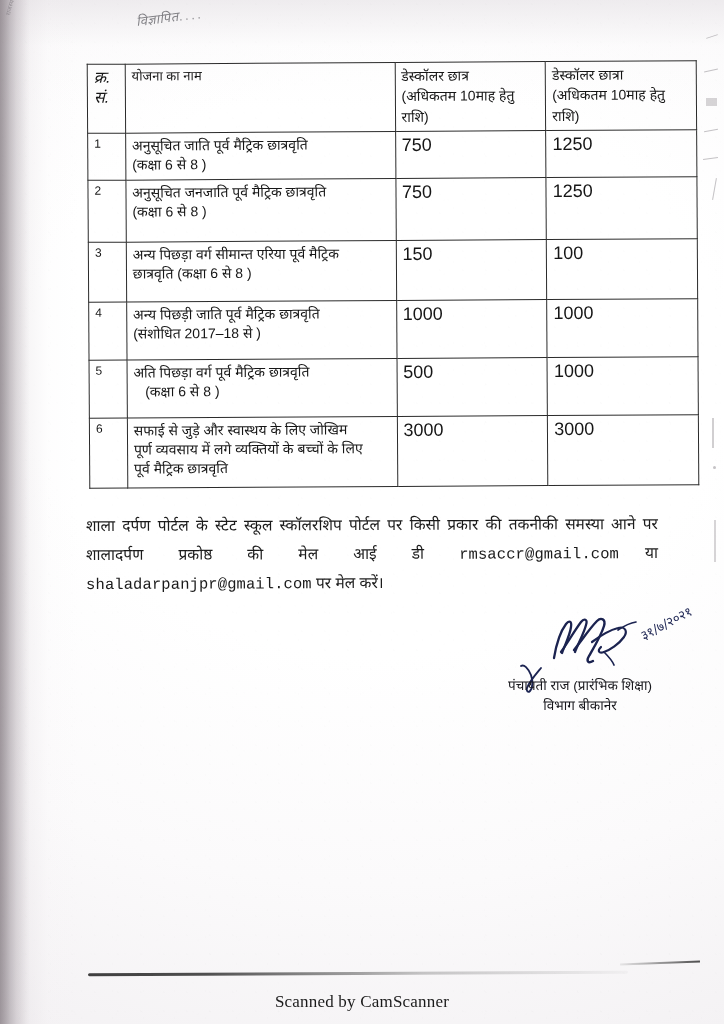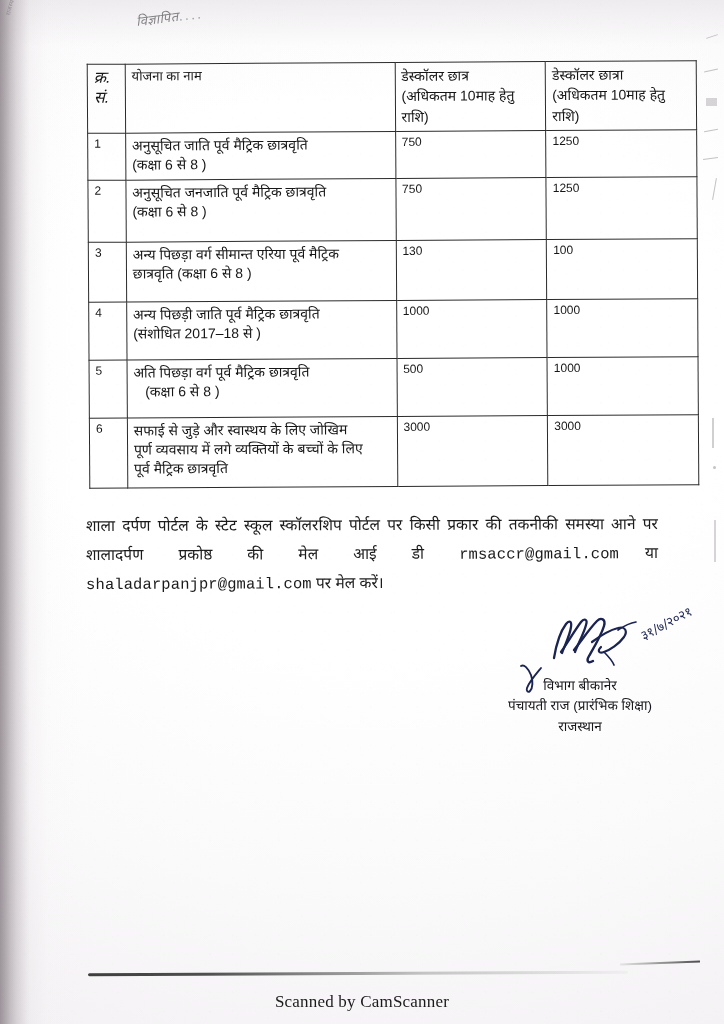--- a/index.html
+++ b/index.html
@@ -82,21 +82,21 @@
     text-align:left;
     font-weight:400;
   }
   .col-sn{width:26px;font-size:11px;text-align:left;}
   .col-name{width:282px;font-size:14px;line-height:1.38;}
   .col-amt{width:150px;font-size:14px;}
   thead td{font-size:12.5px;line-height:1.45;height:60px;}
   thead .col-name{font-size:13px;}
   .hdr-sn{font-size:16px;line-height:1.25;font-style:italic;}
   tbody .col-sn{font-size:12px;padding-top:4px;}
-  tbody .col-amt{padding-top:9px;font-size:12px;}
+  tbody .col-amt{padding-top:9px;font-size:18px;}
   .r1{height:42px;} .r2{height:62px;} .r3{height:60px;}
   .r4{height:58px;} .r5{height:58px;} .r6{height:70px;}
   .sub{display:block;}
 
   
   #note-paragraph{
     position:absolute;left:86px;top:495px;width:572px;
     font-size:15.5px;line-height:1.85;color:#1b1b1b;
     text-align:justify;text-justify:inter-word;
     transform:rotate(-0.2deg);
@@ -193,21 +193,21 @@
       </td>
       <td class="col-amt">750</td>
       <td class="col-amt">1250</td>
     </tr>
     <tr class="r3">
       <td class="col-sn">3</td>
       <td class="col-name">
         <span class="sub">अन्य पिछड़ा वर्ग सीमान्त एरिया पूर्व मैट्रिक</span>
         <span class="sub">छात्रवृति (कक्षा 6 से 8 )</span>
       </td>
-      <td class="col-amt">130</td>
+      <td class="col-amt">150</td>
       <td class="col-amt">100</td>
     </tr>
     <tr class="r4">
       <td class="col-sn">4</td>
       <td class="col-name">
         <span class="sub">अन्य पिछड़ी जाति पूर्व मैट्रिक छात्रवृति</span>
         <span class="sub">(संशोधित 2017–18 से )</span>
       </td>
       <td class="col-amt">1000</td>
       <td class="col-amt">1000</td>
@@ -246,18 +246,17 @@
     <path d="M13 40 C20 30, 27 18, 33 10 C36 6, 40 7, 38 13 C36 21, 30 32, 27 40" stroke-width="2.3"></path>
     <path d="M26 38 C34 28, 42 16, 49 9 C53 5, 58 7, 56 14 C53 24, 45 37, 41 44 C38 49, 40 52, 45 49" stroke-width="2.4"></path>
     <path d="M44 30 C52 24, 62 18, 70 16 C77 14, 80 19, 76 25 C71 32, 62 38, 56 40 C51 42, 49 39, 53 35" stroke-width="2.2"></path>
     <path d="M56 40 C60 44, 64 48, 66 53" stroke-width="1.7"></path>
     <path d="M70 18 C76 14, 82 11, 88 10" stroke-width="1.7"></path>
   </g>
 </svg>
 <div class="sig-date">३१/७/२०२१</div>
 
 <div id="signature-block">
+  <div>पंचायती राज (प्रारंभिक शिक्षा)</div>
   <div>विभाग बीकानेर</div>
-  <div>पंचायती राज (प्रारंभिक शिक्षा)</div>
-  <div>राजस्थान</div>
 </div>
 
 <div id="camscanner-footer">Scanned by CamScanner</div>
 
 </body></html>

